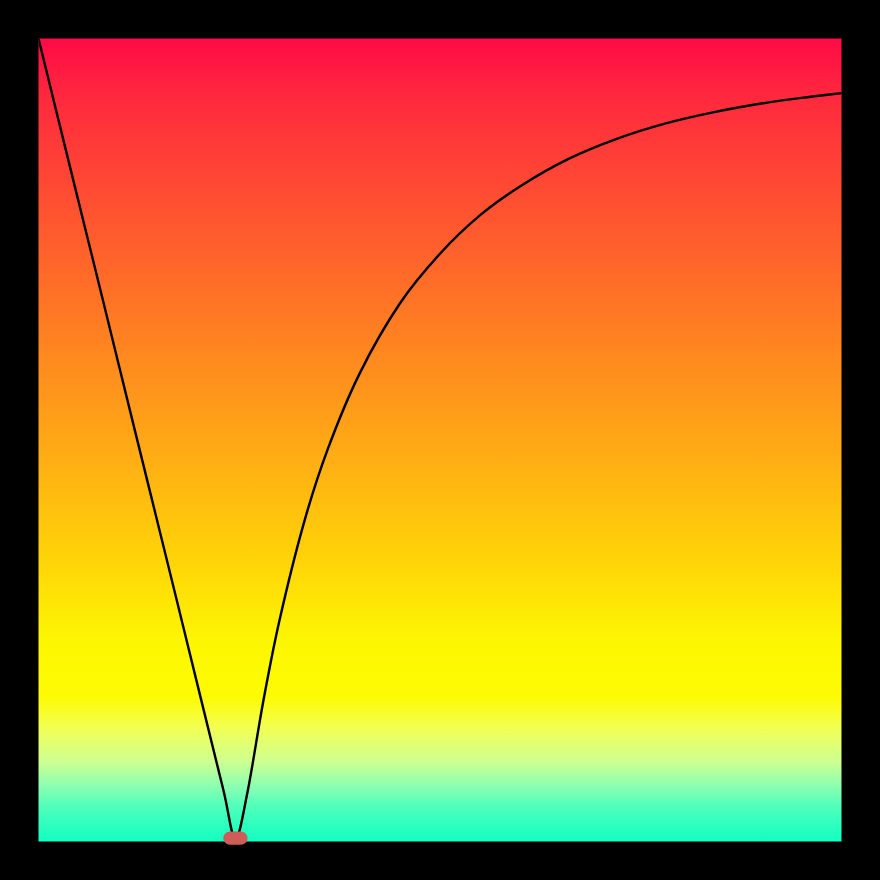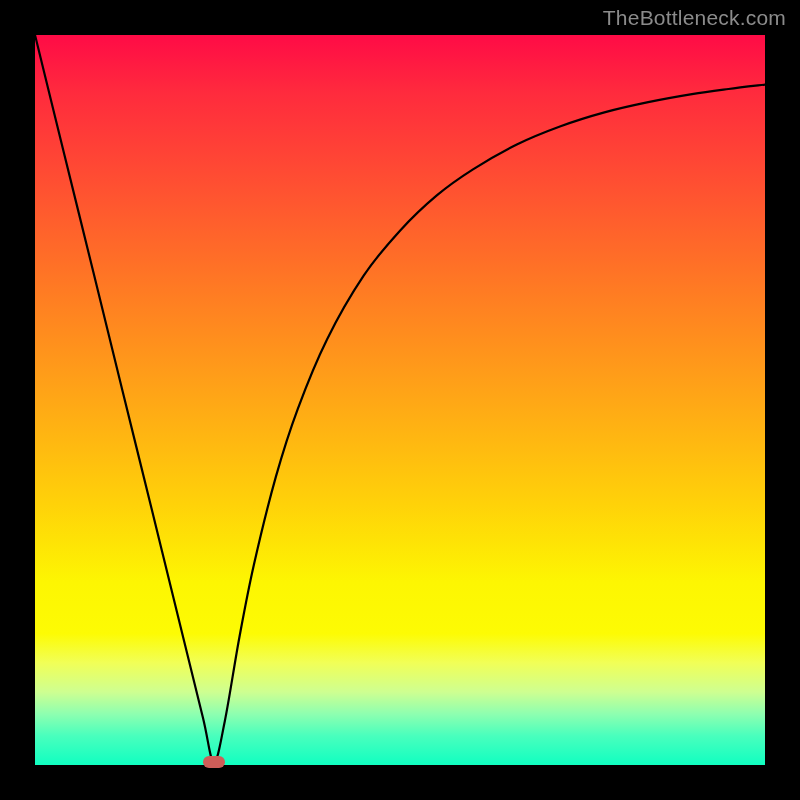--- a/index.html
+++ b/index.html
@@ -69,14 +69,13 @@
 <div class="container">
 
   <div class="plot-area"></div>
 
   <svg class="curve-svg" viewBox="0 0 730 730" preserveAspectRatio="none">
     <path id="curve-path" fill="none" stroke="#000000" stroke-width="2.2" stroke-linecap="round" d="M 0 0 C 4.866666666666666 19.83166666666665, 19.46666666666667 79.44833333333324, 29.2 118.9899999999999 C 38.93333333333333 158.53166666666655, 48.666666666666664 197.70833333333326, 58.4 237.24999999999994 C 68.13333333333333 276.79166666666663, 77.86666666666666 316.6983333333333, 87.6 356.24 C 97.33333333333333 395.7816666666667, 107.06666666666666 434.9583333333333, 116.8 474.5 C 126.53333333333333 514.0416666666666, 137.48333333333332 558.815, 146 593.49 C 154.51666666666668 628.165, 162.425 660.285, 167.9 682.55 C 173.375 704.8149999999999, 175.2 726.4716666666667, 178.85 727.08 C 182.5 727.6883333333334, 185.54166666666669 707.0050000000001, 189.8 686.2 C 194.05833333333334 665.395, 199.53333333333333 628.4083333333333, 204.4 602.25 C 209.26666666666668 576.0916666666667, 212.91666666666666 556.0166666666667, 219 529.25 C 225.08333333333334 502.48333333333335, 233.6 467.565, 240.9 441.65 C 248.20000000000002 415.73499999999996, 254.28333333333336 396.6333333333333, 262.8 373.76 C 271.31666666666666 350.88666666666666, 281.05 326.55333333333334, 292 304.41 C 302.95 282.2666666666667, 316.3333333333333 259.0283333333333, 328.5 240.89999999999998 C 340.6666666666667 222.77166666666665, 352.8333333333333 209.0233333333333, 365 195.64 C 377.1666666666667 182.25666666666666, 389.33333333333337 170.82000000000002, 401.50000000000006 160.60000000000002 C 413.66666666666674 150.38000000000002, 424.6166666666667 142.83666666666673, 438 134.32000000000005 C 451.3833333333333 125.80333333333338, 467.2 116.67833333333334, 481.8 109.5 C 496.40000000000003 102.32166666666666, 511 96.60333333333334, 525.6 91.25 C 540.2 85.89666666666666, 554.8 81.39499999999998, 569.4 77.38 C 584 73.36500000000001, 598.5999999999999 70.20166666666675, 613.1999999999999 67.16000000000008 C 627.8 64.11833333333341, 643.6166666666667 61.31999999999999, 657 59.129999999999995 C 670.3833333333333 56.94, 681.3333333333334 55.601666666666766, 693.5 54.020000000000095 C 705.6666666666666 52.438333333333425, 723.9166666666666 50.370000000000005, 730 49.639999999999986"></path>
   </svg>
 
   <div id="marker" class="marker" style="left: 213.85px; top: 762.08px; background: rgb(206, 93, 88);"></div>
 
-  <div class="watermark">TheBottleneck.com</div>
 </div>
 
 </body></html>

